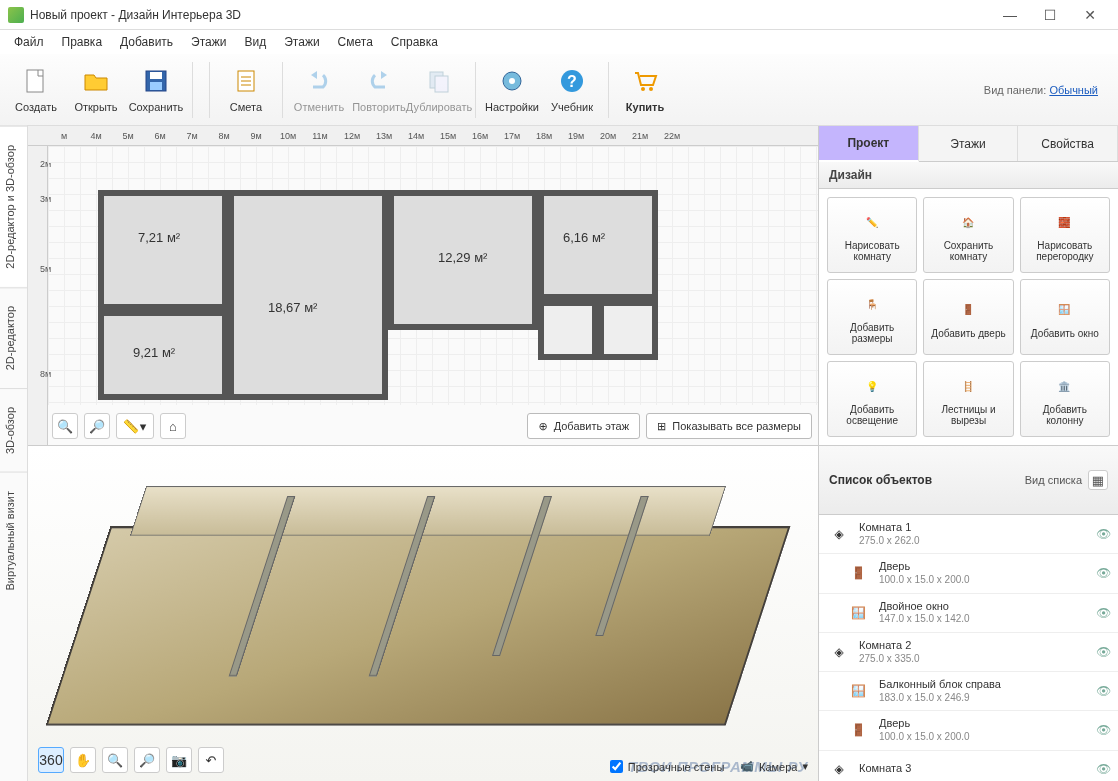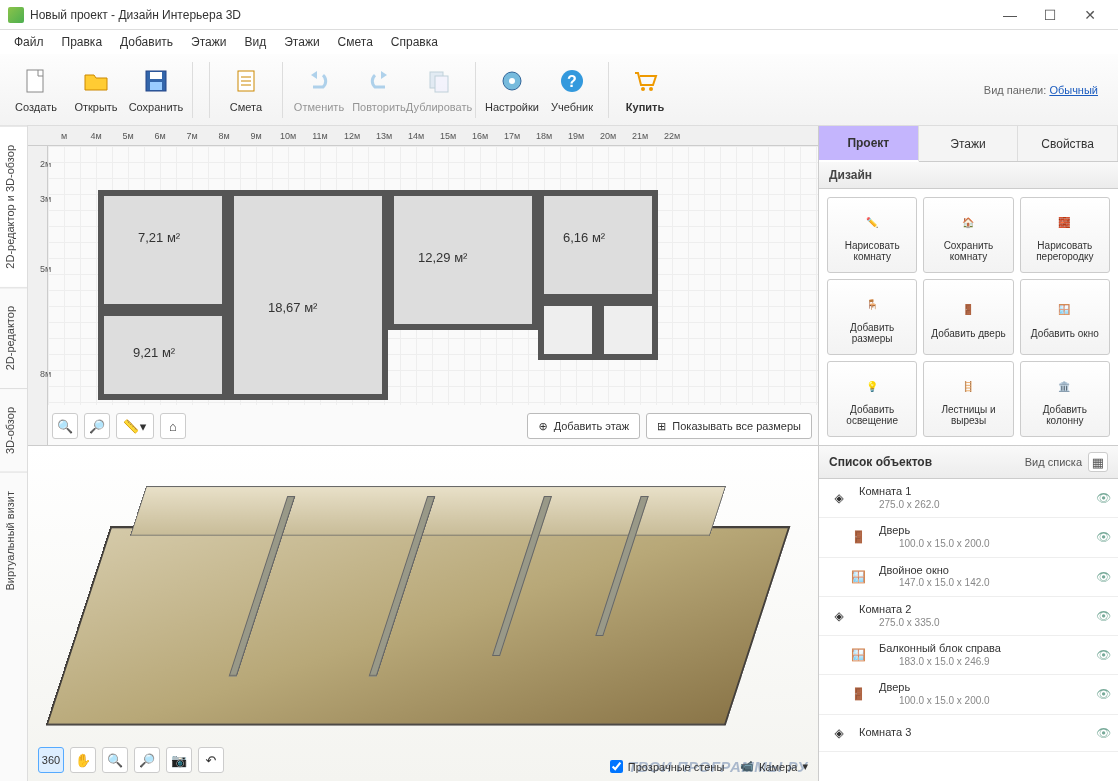--- a/index.html
+++ b/index.html
@@ -53,29 +53,29 @@
 .chk { display:flex; align-items:center; gap:5px; }
 
 .right-panel { width:300px; border-left:1px solid #ccc; display:flex; flex-direction:column; background:#fff; }
 .rp-tabs { height:36px; display:flex; border-bottom:1px solid #ccc; }
 .rp-tab { flex:1; display:flex; align-items:center; justify-content:center; font-size:12px; cursor:pointer; border-right:1px solid #ddd; background:#f4f4f4; }
 .rp-tab.active { background:#c4b5fd; font-weight:600; border-bottom:2px solid #fff; margin-bottom:-1px; }
 .rp-section { padding:6px 10px; background:linear-gradient(#f9f9f9,#ececec); border-bottom:1px solid #ccc; font-size:12px; font-weight:600; color:#444; }
 .design-grid { display:grid; grid-template-columns:1fr 1fr 1fr; gap:6px; padding:8px; }
 .design-btn { height:76px; border:1px solid #ccc; border-radius:3px; background:linear-gradient(#fff,#f3f3f3); display:flex; flex-direction:column; align-items:center; justify-content:center; gap:4px; cursor:pointer; font-size:10px; text-align:center; padding:4px; }
 .design-btn .dicon { width:28px; height:28px; display:flex; align-items:center; justify-content:center; }
-.obj-header { display:flex; align-items:center; justify-content:space-between; padding:6px 10px; background:linear-gradient(#f9f9f9,#ececec); border-top:1px solid #ccc; border-bottom:1px solid #ccc; }
+.obj-header { display:flex; align-items:center; justify-content:space-between; padding:24px 10px; background:linear-gradient(#f9f9f9,#ececec); border-top:1px solid #ccc; border-bottom:1px solid #ccc; }
 .obj-header .r { display:flex; gap:6px; align-items:center; font-size:11px; color:#555; }
 .obj-list { flex:1; overflow-y:auto; }
 .obj-item { display:flex; align-items:center; padding:6px 8px; border-bottom:1px solid #eee; gap:8px; cursor:pointer; }
 .obj-item.child { padding-left:28px; }
 .obj-icon { width:24px; height:24px; display:flex; align-items:center; justify-content:center; flex-shrink:0; }
 .obj-info { flex:1; line-height:1.25; }
 .obj-name { font-size:11px; }
-.obj-dim { font-size:10px; color:#888;margin-left:20px; }
+.obj-dim { font-size:10px; color:#888; }
 .eye { width:14px; height:14px; color:#7a9; }
 svg { display:block; }
 </style>
 </head>
 <body>
 
 <div class="titlebar">
   <div class="app-icon"></div>
   <div class="title">Новый проект - Дизайн Интерьера 3D</div>
   <div class="win-btn">—</div>
@@ -256,21 +256,21 @@
       <div class="floorplan">
         <div class="room" style="left:0;top:0;width:130px;height:120px;"></div>
         <div class="room" style="left:130px;top:0;width:160px;height:210px;"></div>
         <div class="room" style="left:290px;top:0;width:150px;height:140px;"></div>
         <div class="room" style="left:440px;top:0;width:120px;height:110px;"></div>
         <div class="room" style="left:0;top:120px;width:130px;height:90px;"></div>
         <div class="room" style="left:440px;top:110px;width:60px;height:60px;background:#eee"></div>
         <div class="room" style="left:500px;top:110px;width:60px;height:60px;background:#eee"></div>
         <div class="room-label" style="left:40px;top:40px">7,21 м²</div>
         <div class="room-label" style="left:170px;top:110px">18,67 м²</div>
-        <div class="room-label" style="left:320px;top:60px">12,29 м²</div>
+        <div class="room-label" style="left:340px;top:60px">12,29 м²</div>
         <div class="room-label" style="left:465px;top:40px">6,16 м²</div>
         <div class="room-label" style="left:35px;top:155px">9,21 м²</div>
       </div>
       <div class="plan-tools">
         <div class="mini-btn">🔍</div>
         <div class="mini-btn">🔎</div>
         <div class="mini-btn" style="width:38px">📏▾</div>
         <div class="mini-btn">⌂</div>
       </div>
       <div class="plan-right-btns">
@@ -290,21 +290,21 @@
         <div class="iso-floor"></div>
         <div class="iso-wall" style="left:60px;top:20px;width:580px;height:50px;transform:skewX(-18deg)"></div>
         <div class="iso-wall" style="left:180px;top:30px;width:8px;height:180px;transform:skewX(-18deg);background:#998"></div>
         <div class="iso-wall" style="left:320px;top:30px;width:8px;height:180px;transform:skewX(-18deg);background:#998"></div>
         <div class="iso-wall" style="left:440px;top:30px;width:8px;height:160px;transform:skewX(-18deg);background:#998"></div>
         <div class="iso-wall" style="left:540px;top:30px;width:8px;height:140px;transform:skewX(-18deg);background:#998"></div>
       </div>
       <div class="watermark">ТВОИ ПРОГРАММЫ РУ</div>
       <div class="view3d-tools">
         <div class="mini-btn" style="border-color:#5af;background:#def">
-            <span style="font-size:11px">360</span>
+            <span style="font-size:14px">360</span>
           </div>
         <div class="mini-btn">✋</div>
         <div class="mini-btn">🔍</div>
         <div class="mini-btn">🔎</div>
         <div class="mini-btn">📷</div>
         <div class="mini-btn">↶</div>
       </div>
       <div class="view3d-right">
         <label class="chk">
             <input type="checkbox" checked="" style=""> 

